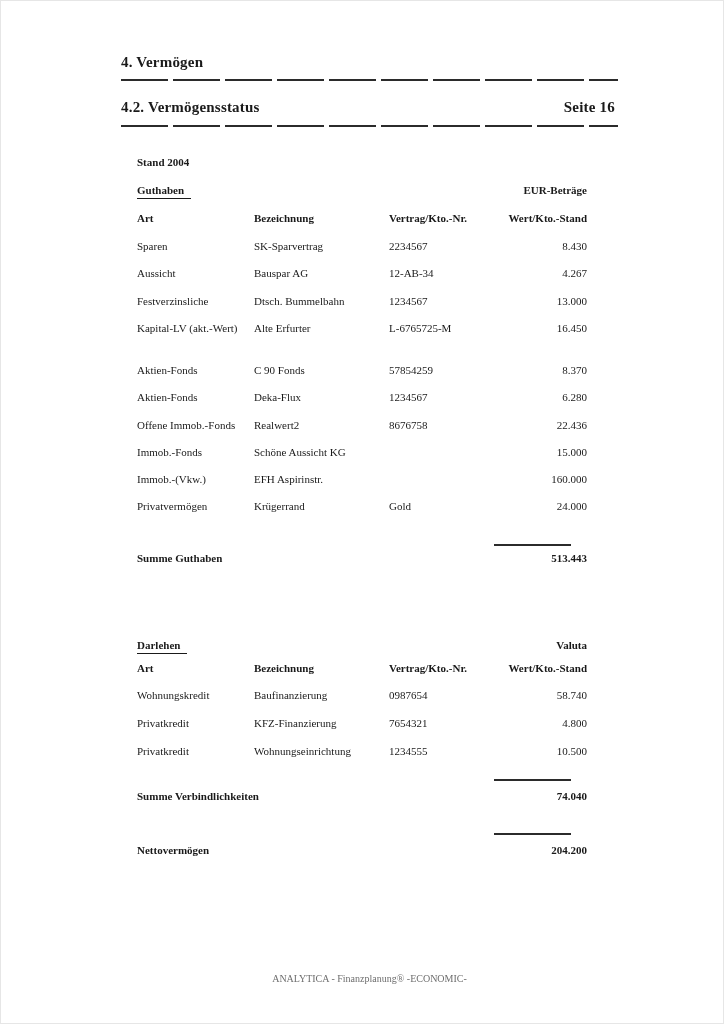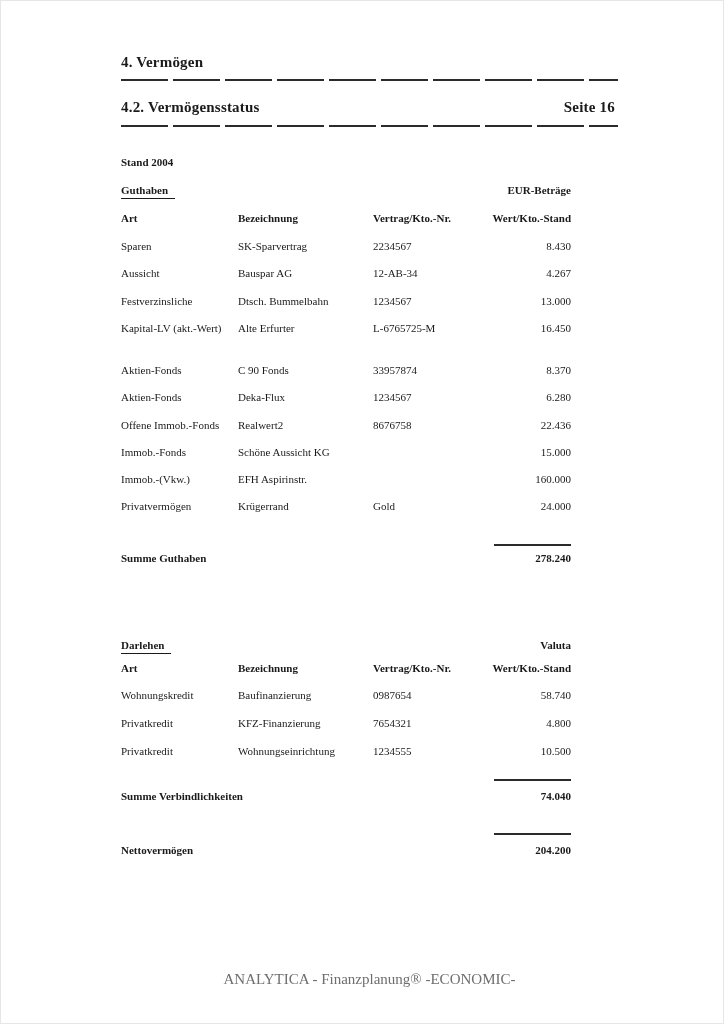--- a/index.html
+++ b/index.html
@@ -22,21 +22,21 @@
     line-height: 18px; height: 18px;
   }
   .heading .right { position: absolute; right: 3px; top: 0; }
 
   .dashline {
     position: absolute; left: 0; width: 497px; height: 2px;
     background: repeating-linear-gradient(to right, #2b2b2b 0 47px, transparent 47px 52px);
   }
 
   .row {
-    position: absolute; left: 0; width: 497px;
+    position: absolute; left: 16px; width: 497px;
     font-size: 11px; line-height: 13px; height: 13px;
   }
   .b { font-weight: bold; }
   .c1 { position: absolute; left: 0;   width: 115px; white-space: nowrap; }
   .c2 { position: absolute; left: 117px; width: 133px; white-space: nowrap; }
   .c3 { position: absolute; left: 252px; width: 96px;  white-space: nowrap; }
   .c4 { position: absolute; left: 300px; width: 150px; text-align: right; white-space: nowrap; }
   .wide-label { position: absolute; left: 0; width: 300px; white-space: nowrap; }
 
   .underlined {
@@ -45,21 +45,21 @@
     padding-right: 7px; padding-bottom: 1px; text-align: center;
   }
 
   .sumline {
     position: absolute; left: 373px; width: 77px; height: 2px;
     background: #2b2b2b;
   }
 
   .footer {
     position: absolute; left: 0; width: 497px;
-    text-align: center; font-size: 15px; line-height: 12px;
+    text-align: center; font-size: 10px; line-height: 12px;
     color: #6e6e6e;
   }
 </style>
 </head>
 <body>
 
 <div class="page">
   <div class="content">
 
     <div class="heading" style="top:52px">
@@ -109,21 +109,21 @@
     </div>
     <div class="row" style="top:321px">
       <span class="c1">Kapital-LV (akt.-Wert)</span>
       <span class="c2">Alte Erfurter</span>
       <span class="c3">L-6765725-M</span>
       <span class="c4">16.450</span>
     </div>
     <div class="row" style="top:363px">
       <span class="c1">Aktien-Fonds</span>
       <span class="c2">C 90 Fonds</span>
-      <span class="c3">33957874</span>
+      <span class="c3">57854259</span>
       <span class="c4">8.370</span>
     </div>
     <div class="row" style="top:390px">
       <span class="c1">Aktien-Fonds</span>
       <span class="c2">Deka-Flux</span>
       <span class="c3">1234567</span>
       <span class="c4">6.280</span>
     </div>
     <div class="row" style="top:418px">
       <span class="c1">Offene Immob.-Fonds</span>
@@ -146,21 +146,21 @@
     <div class="row" style="top:499px">
       <span class="c1">Privatvermögen</span>
       <span class="c2">Krügerrand</span>
       <span class="c3">Gold</span>
       <span class="c4">24.000</span>
     </div>
 
     <div class="sumline" style="top:543px"></div>
     <div class="row b" style="top:551px">
       <span class="wide-label">Summe Guthaben</span>
-      <span class="c4">278.240</span>
+      <span class="c4">513.443</span>
     </div>
 
     <div class="row b" style="top:638px">
       <span class="wide-label"><span class="underlined">Darlehen</span></span>
       <span class="c4">Valuta</span>
     </div>
 
     <div class="row b" style="top:661px">
       <span class="c1">Art</span>
       <span class="c2">Bezeichnung</span>

